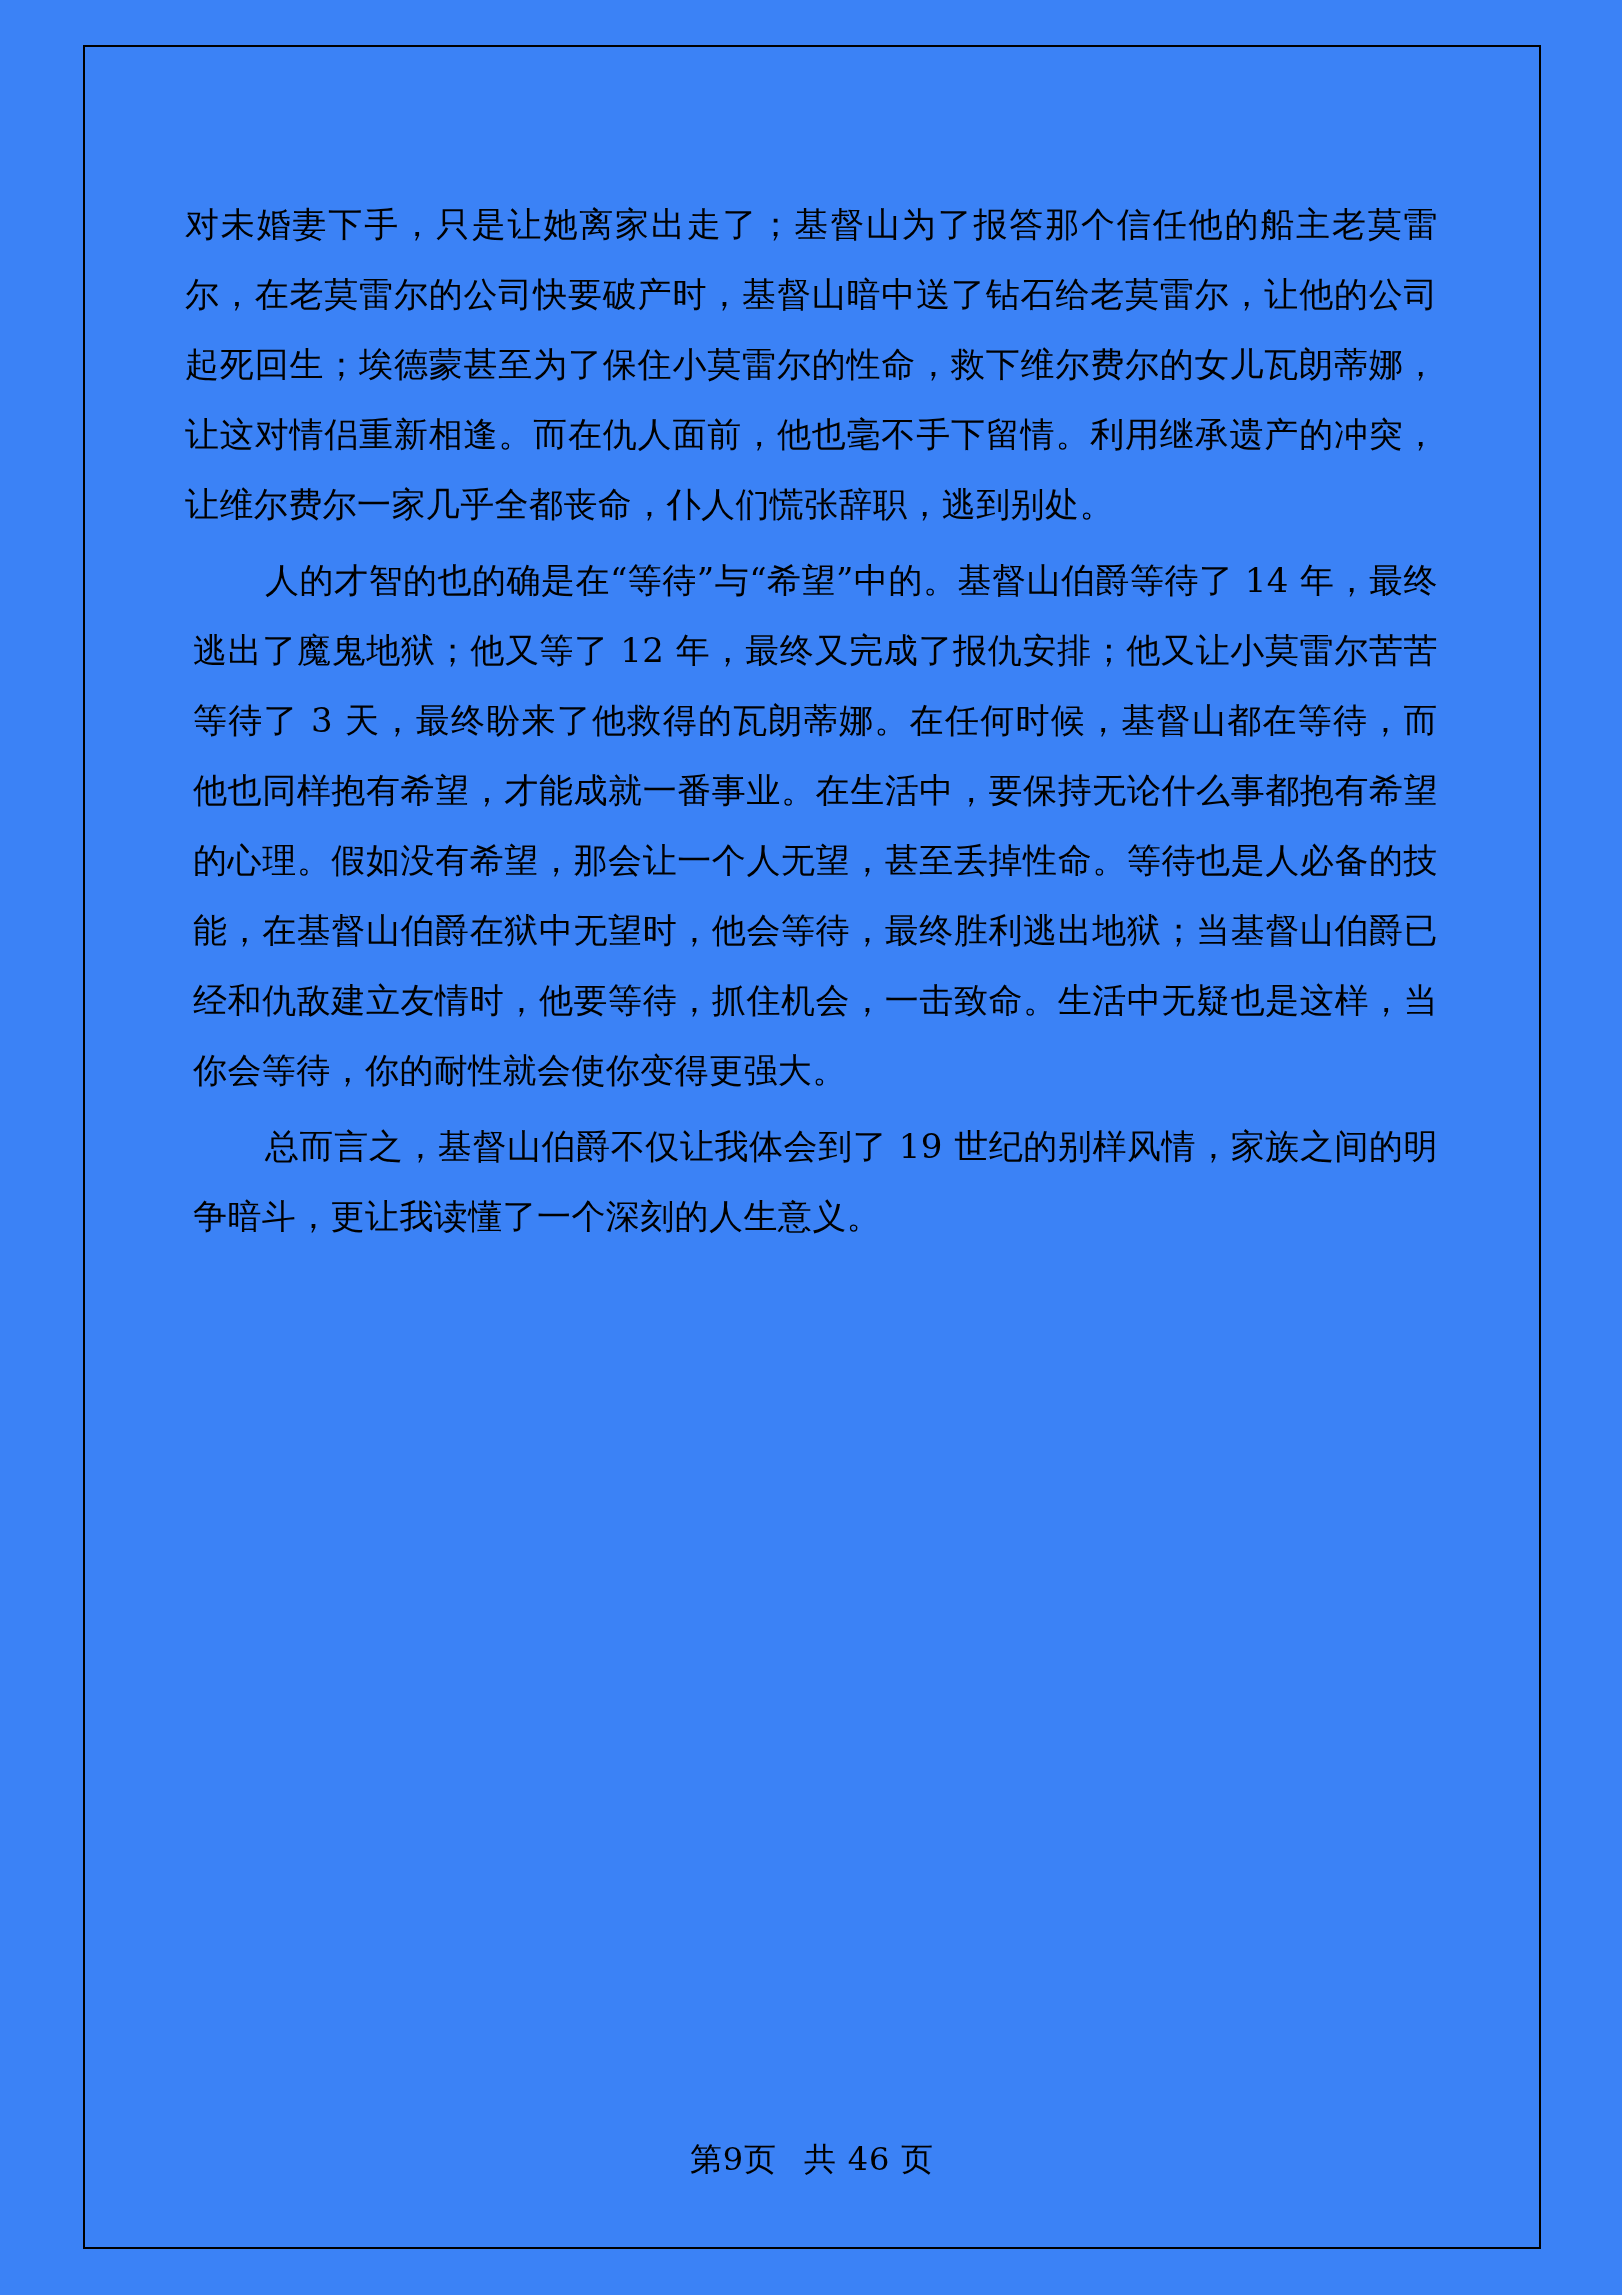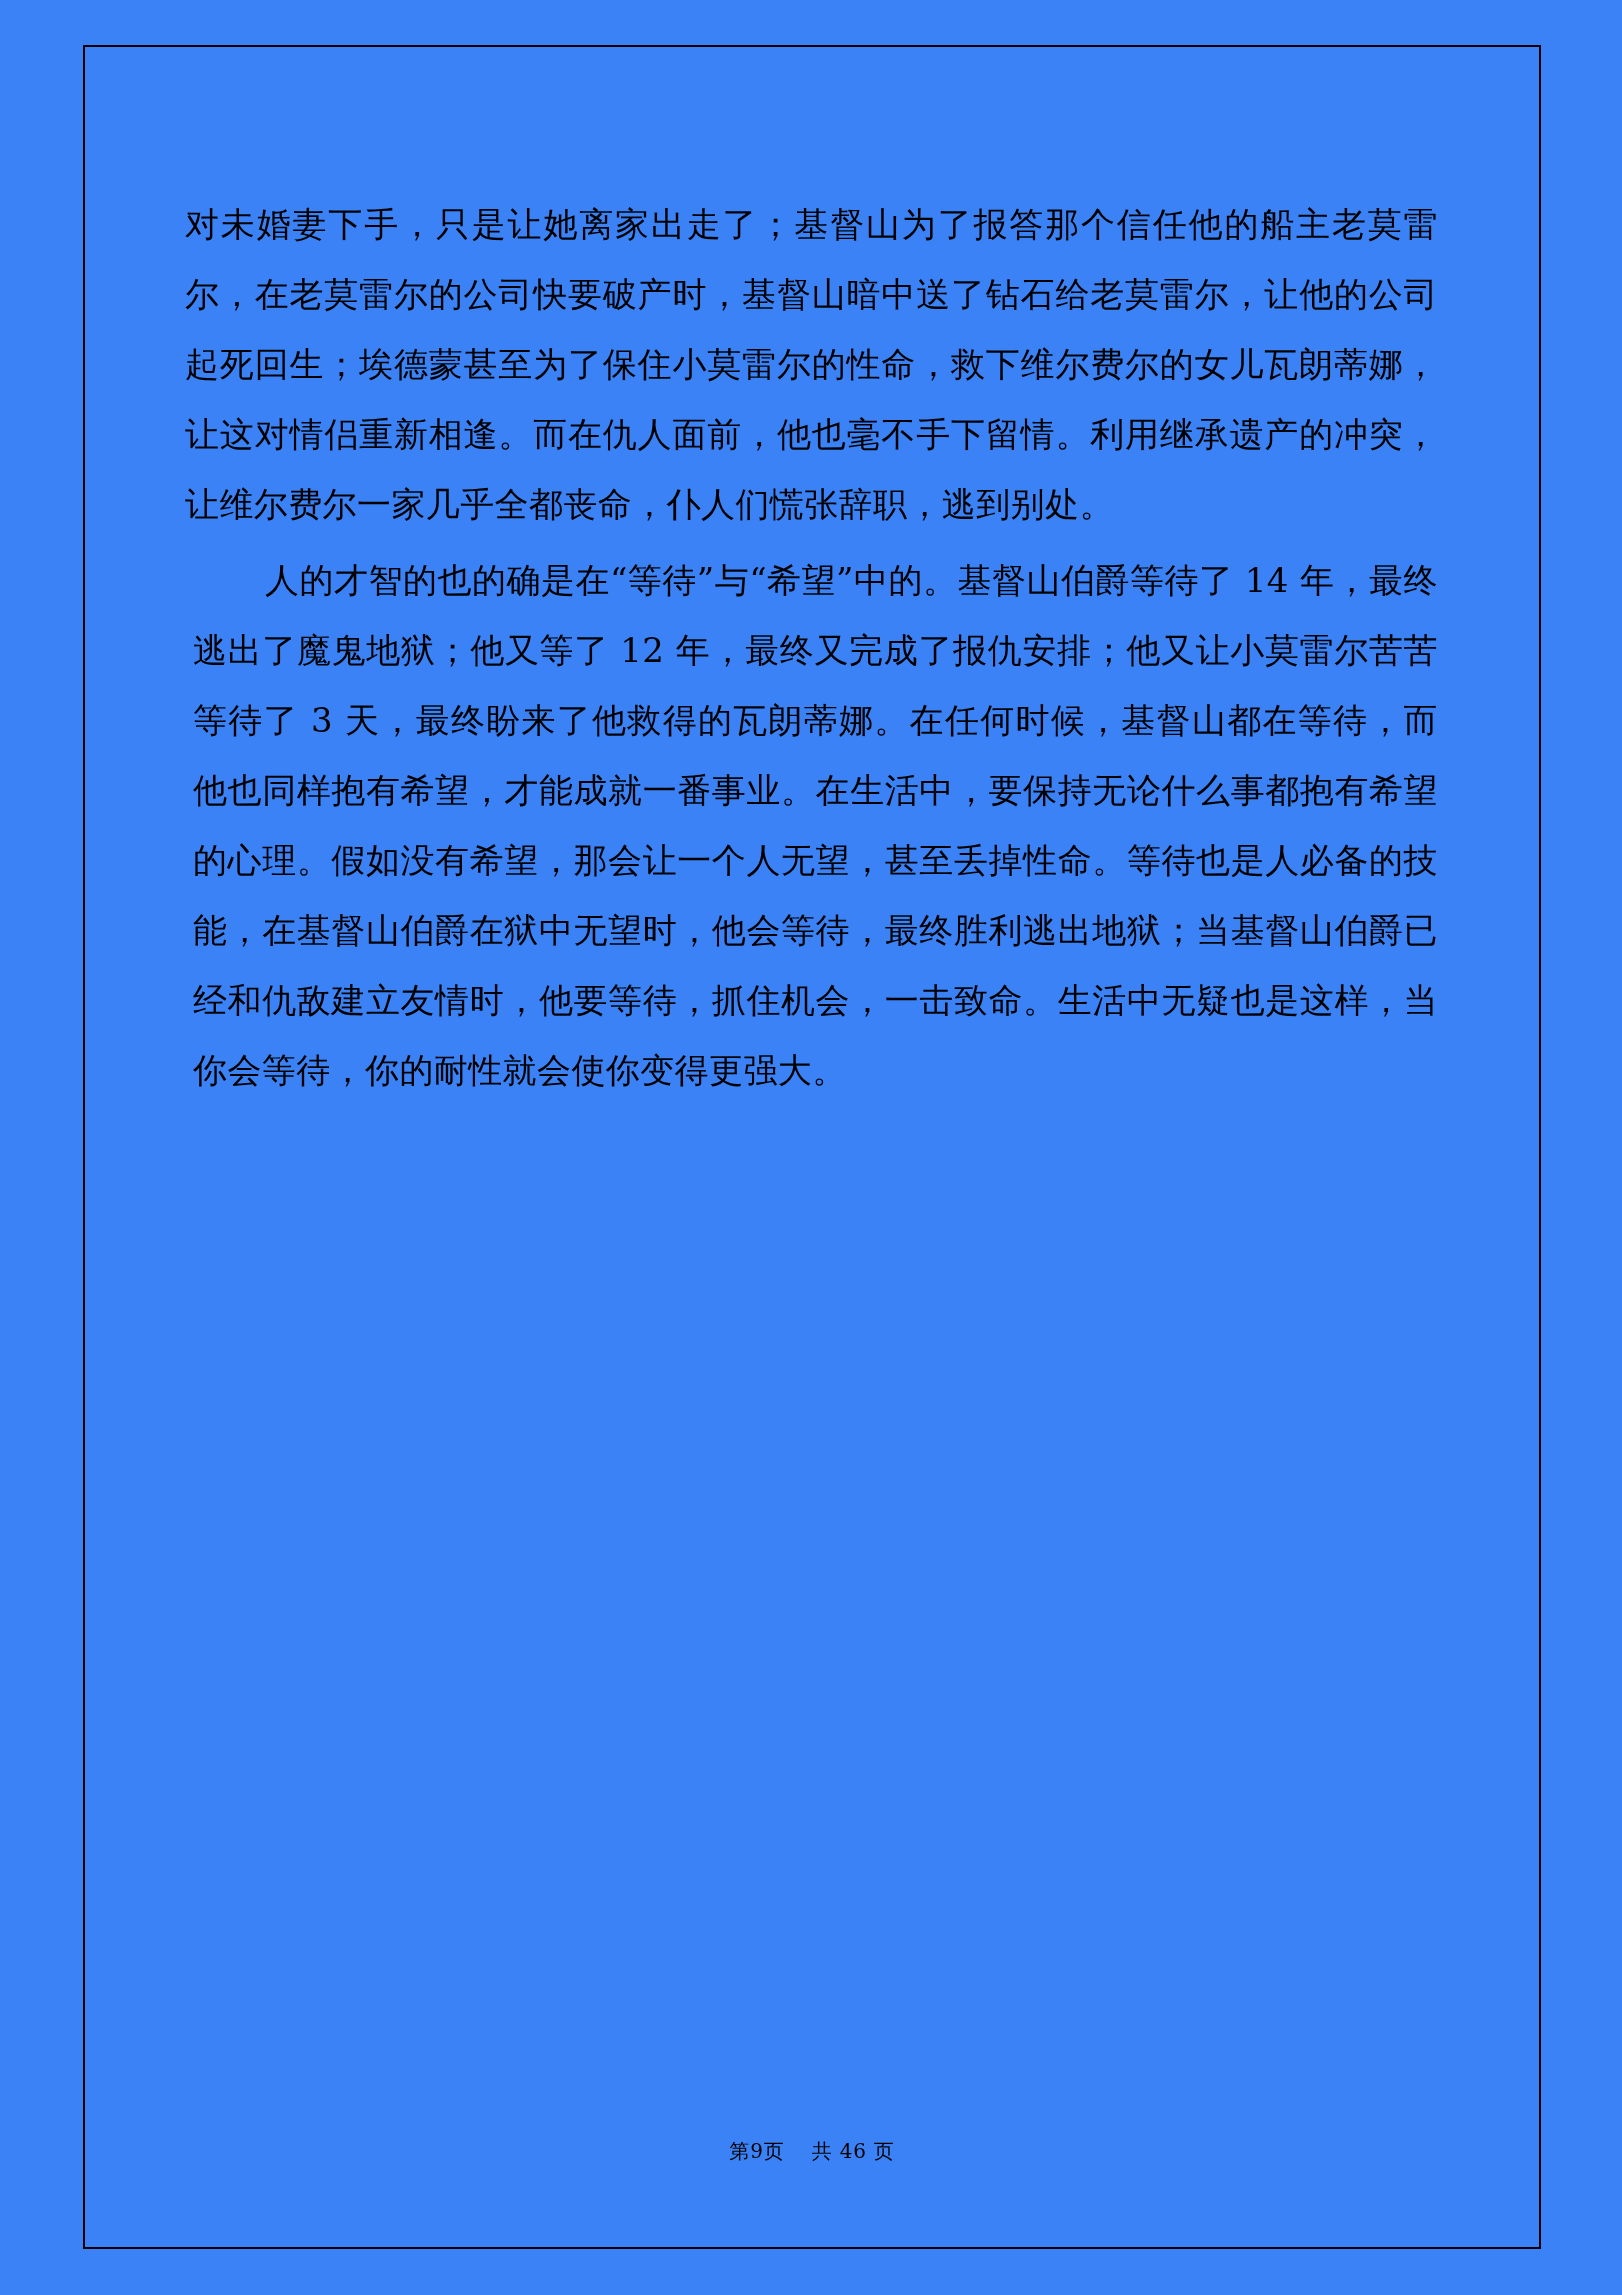--- a/index.html
+++ b/index.html
@@ -51,39 +51,40 @@
     margin-left: 8px;
   }
   .footer {
     position: absolute;
     left: 85px;
     top: 2138px;
     width: 1454px;
     text-align: center;
   }
   .footer-text {
-    font-size: 20px;
+    font-size: 32px;
     font-family: "DejaVu Serif", "Liberation Serif", serif;
     letter-spacing: 0.8px;
     color: #000000;
   }
   .footer-gap {
     display: inline-block;
     width: 19.6px;
   }
 </style>
 </head>
 <body>
 
 <div class="page">
   <div class="page-border"></div>
 
   <div class="content">
     <p class="para">对未婚妻下手，只是让她离家出走了；基督山为了报答那个信任他的船主老莫雷尔，在老莫雷尔的公司快要破产时，基督山暗中送了钻石给老莫雷尔，让他的公司起死回生；埃德蒙甚至为了保住小莫雷尔的性命，救下维尔费尔的女儿瓦朗蒂娜，让这对情侣重新相逢。而在仇人面前，他也毫不手下留情。利用继承遗产的冲突，让维尔费尔一家几乎全都丧命，仆人们慌张辞职，逃到别处。</p>
     <p class="para indent">人的才智的也的确是在“等待”与“希望”中的。基督山伯爵等待了 14 年，最终逃出了魔鬼地狱；他又等了 12 年，最终又完成了报仇安排；他又让小莫雷尔苦苦等待了 3 天，最终盼来了他救得的瓦朗蒂娜。在任何时候，基督山都在等待，而他也同样抱有希望，才能成就一番事业。在生活中，要保持无论什么事都抱有希望的心理。假如没有希望，那会让一个人无望，甚至丢掉性命。等待也是人必备的技能，在基督山伯爵在狱中无望时，他会等待，最终胜利逃出地狱；当基督山伯爵已经和仇敌建立友情时，他要等待，抓住机会，一击致命。生活中无疑也是这样，当你会等待，你的耐性就会使你变得更强大。</p>
+    <p class="para indent">总而言之，基督山伯爵不仅让我体会到了 19 世纪的别样风情，家族之间的明争暗斗，更让我读懂了一个深刻的人生意义。</p>
   </div>
 
   <div class="footer">
     <span class="footer-text">第9页</span>
     <span class="footer-gap"></span>
     <span class="footer-text">共 46 页</span>
   </div>
 </div>
 
 

